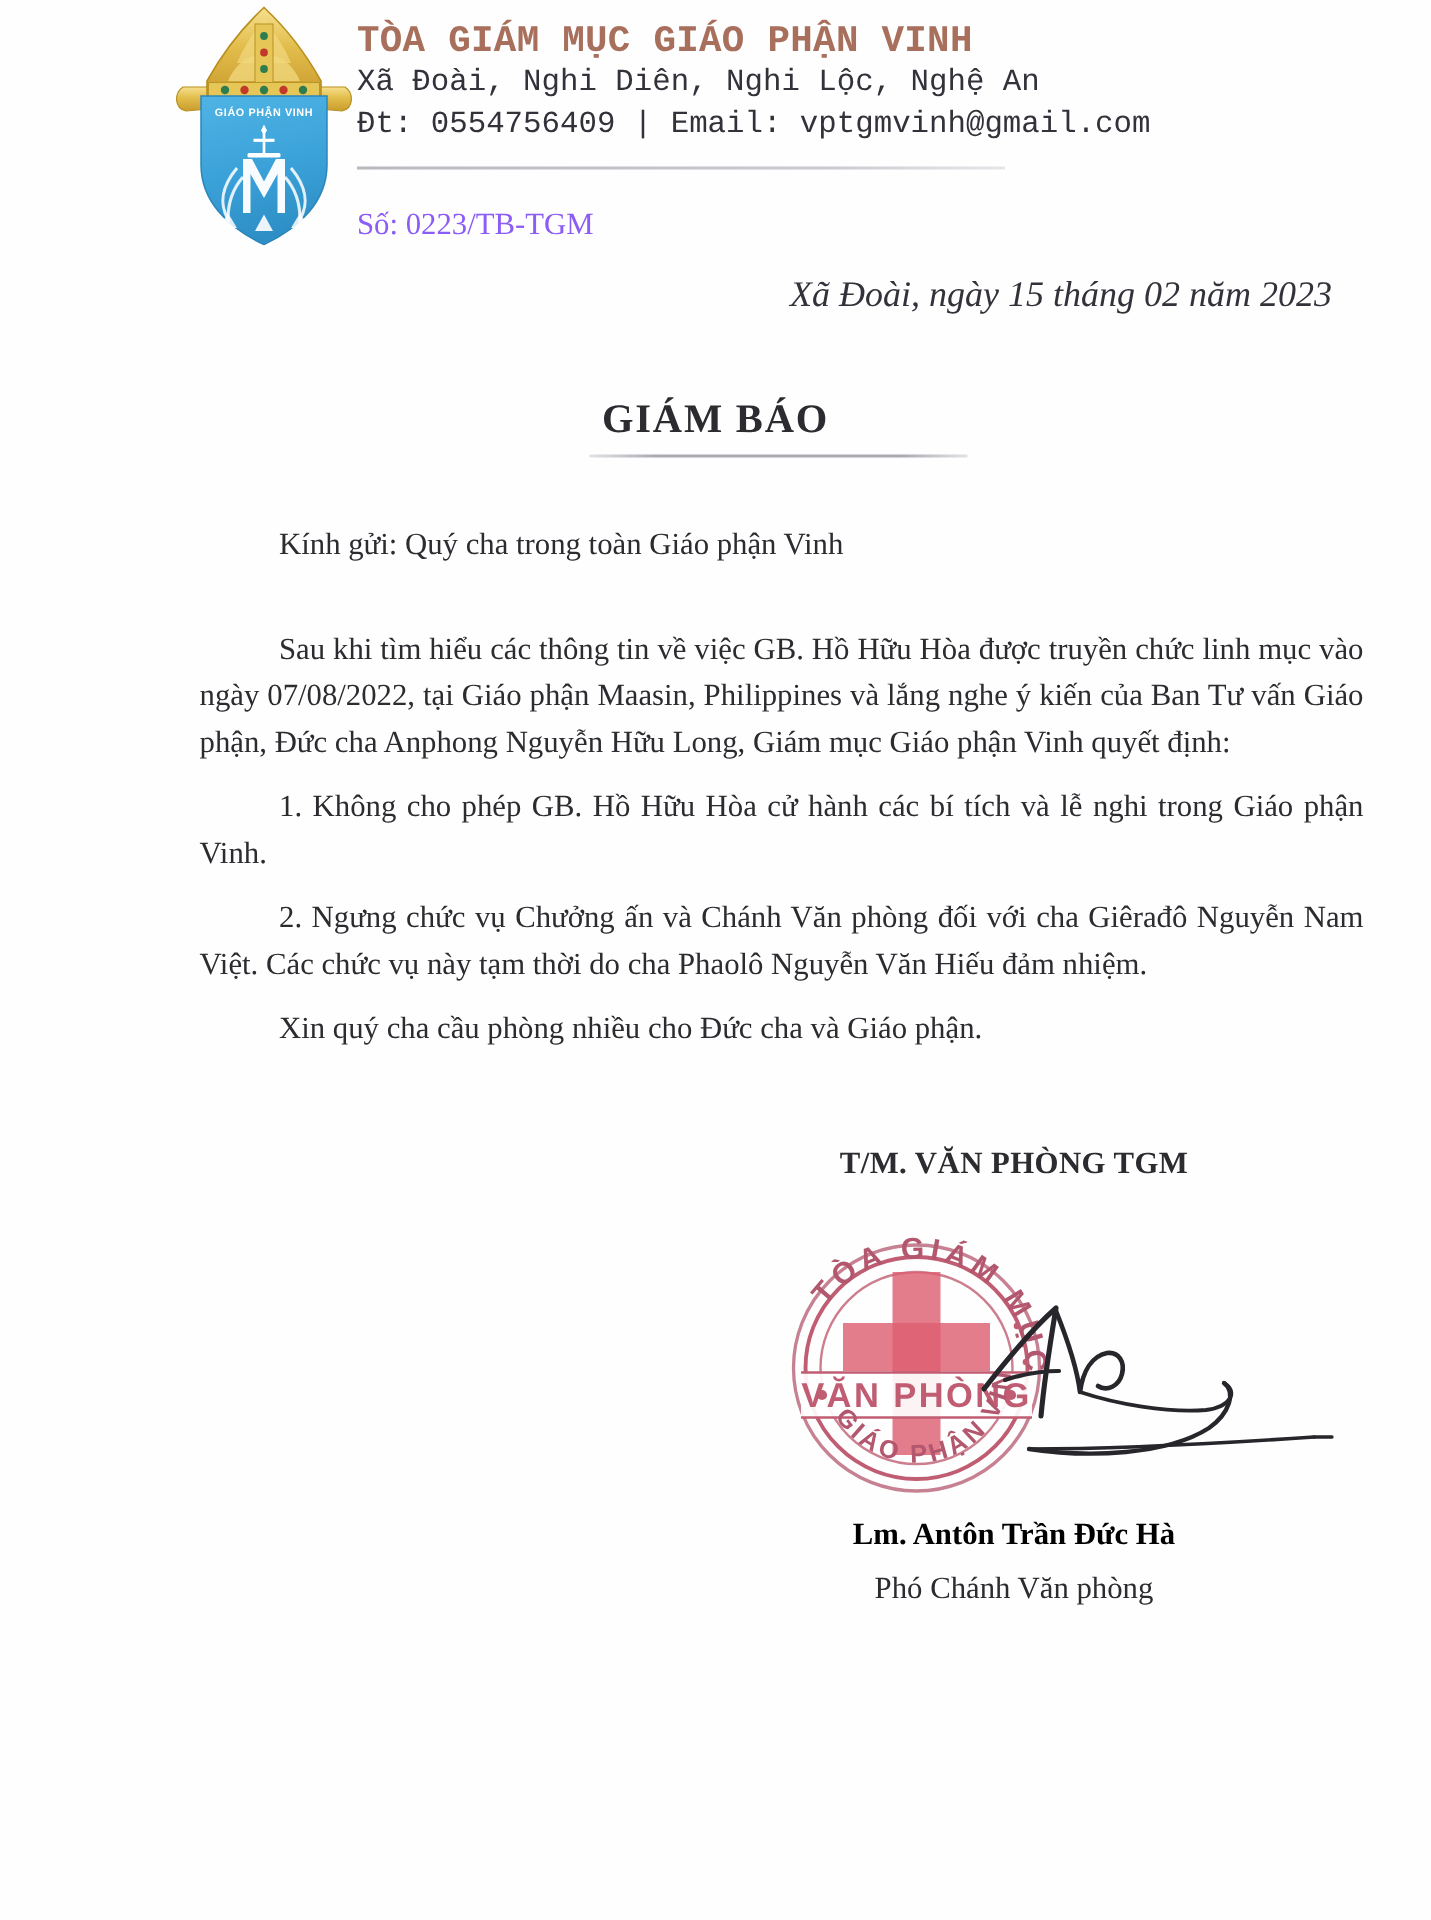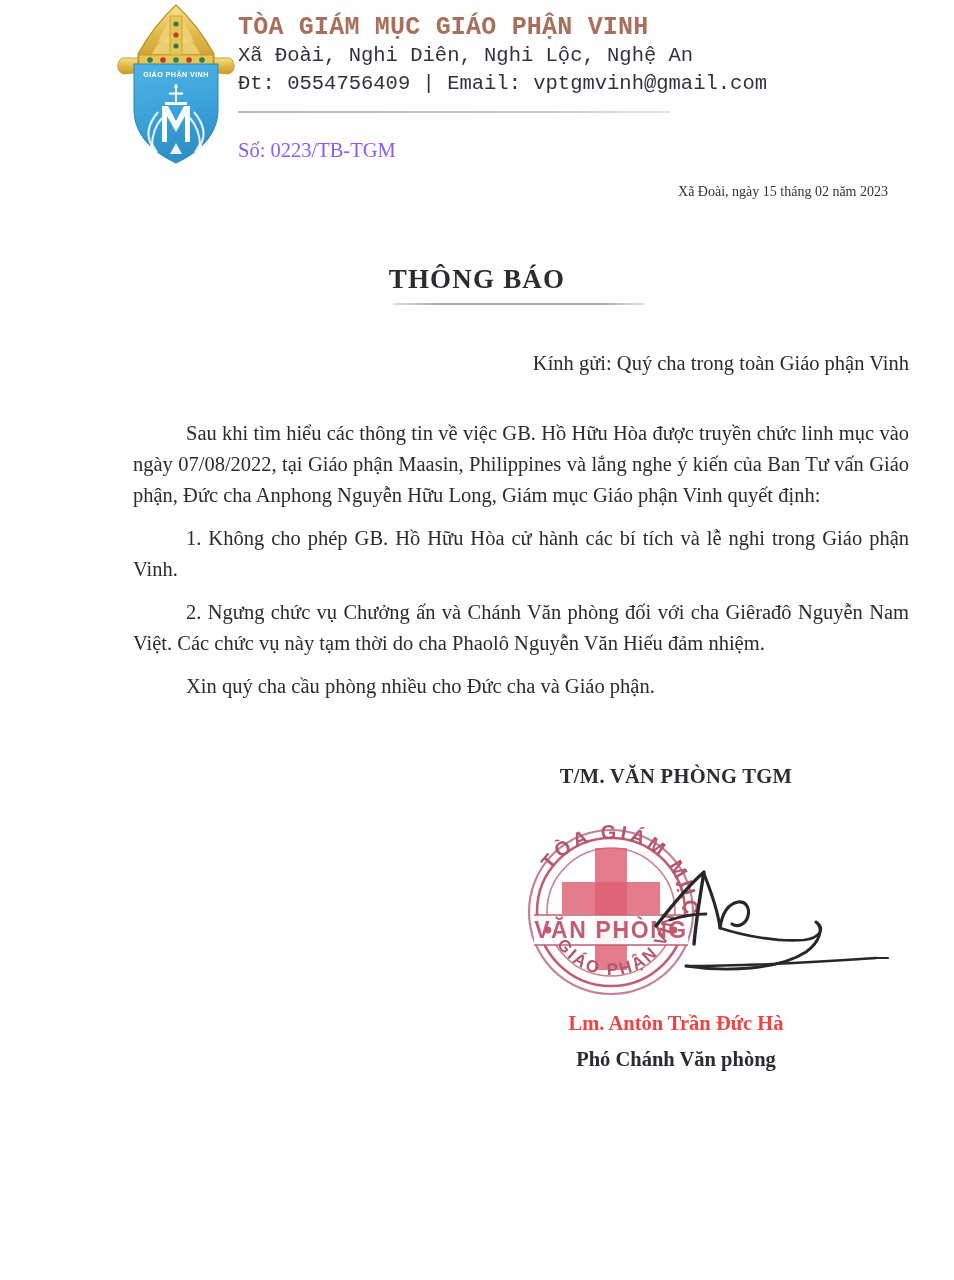--- a/index.html
+++ b/index.html
@@ -81,21 +81,22 @@
     font-size: 20.5px;
     color: #8b5cf6;
     white-space: nowrap;
   }
 
   
   .date-line {
     position: absolute;
     right: 66px;
     top: 184px;
-    font-size: 14px;
+    font-size: 24px;
+    font-style: italic;
     color: #32323a;
     white-space: nowrap;
   }
 
   
   .doc-title {
     position: absolute;
     left: 0;
     right: 0;
     top: 264px;
@@ -122,21 +123,20 @@
     top: 348px;
     width: 776px;
     font-size: 20.5px;
     line-height: 31px;
     color: #2b2b30;
   }
 
   .salutation {
     margin: 0 0 0 0;
     padding-left: 53px;
-    text-align: right;
   }
 
   .para {
     margin: 0;
     text-align: justify;
     text-justify: inter-word;
     text-indent: 53px;
   }
 
   .gap-lg { height: 39px; }
@@ -175,32 +175,32 @@
   }
 
   .sig-name {
     position: absolute;
     left: 443px;
     top: 1012px;
     width: 466px;
     text-align: center;
     font-size: 20.5px;
     font-weight: bold;
-    color: #ef4444;
+    color: #000000;
     white-space: nowrap;
   }
 
   .sig-role {
     position: absolute;
     left: 443px;
     top: 1048px;
     width: 466px;
     text-align: center;
     font-size: 20.5px;
-    font-weight: bold;
+    font-weight: normal;
     color: #2b2b30;
     white-space: nowrap;
   }
 </style>
 </head>
 <body>
 
 <div class="page">
 
   <div class="letterhead">
@@ -267,21 +267,21 @@
       <div class="org-line">Đt: 0554756409 | Email: vptgmvinh@gmail.com</div>
     </div>
 
     <div class="head-rule"></div>
 
     <div class="doc-number">Số: 0223/TB-TGM</div>
   </div>
 
   <div class="date-line">Xã Đoài, ngày 15 tháng 02 năm 2023</div>
 
-  <div class="doc-title">THÔNG BÁO</div>
+  <div class="doc-title">GIÁM BÁO</div>
   <div class="title-rule"></div>
 
   <div class="body-area">
     <p class="salutation">Kính gửi: Quý cha trong toàn Giáo phận Vinh</p>
     <div class="gap-lg"></div>
     <p class="para">Sau khi tìm hiểu các thông tin về việc GB. Hồ Hữu Hòa được truyền chức linh mục vào ngày 07/08/2022, tại Giáo phận Maasin, Philippines và lắng nghe ý kiến của Ban Tư vấn Giáo phận, Đức cha Anphong Nguyễn Hữu Long, Giám mục Giáo phận Vinh quyết định:</p>
     <div class="gap-md"></div>
     <p class="para">1. Không cho phép GB. Hồ Hữu Hòa cử hành các bí tích và lễ nghi trong Giáo phận Vinh.</p>
     <div class="gap-md"></div>
     <p class="para">2. Ngưng chức vụ Chưởng ấn và Chánh Văn phòng đối với cha Giêrađô Nguyễn Nam Việt. Các chức vụ này tạm thời do cha Phaolô Nguyễn Văn Hiếu đảm nhiệm.</p>

